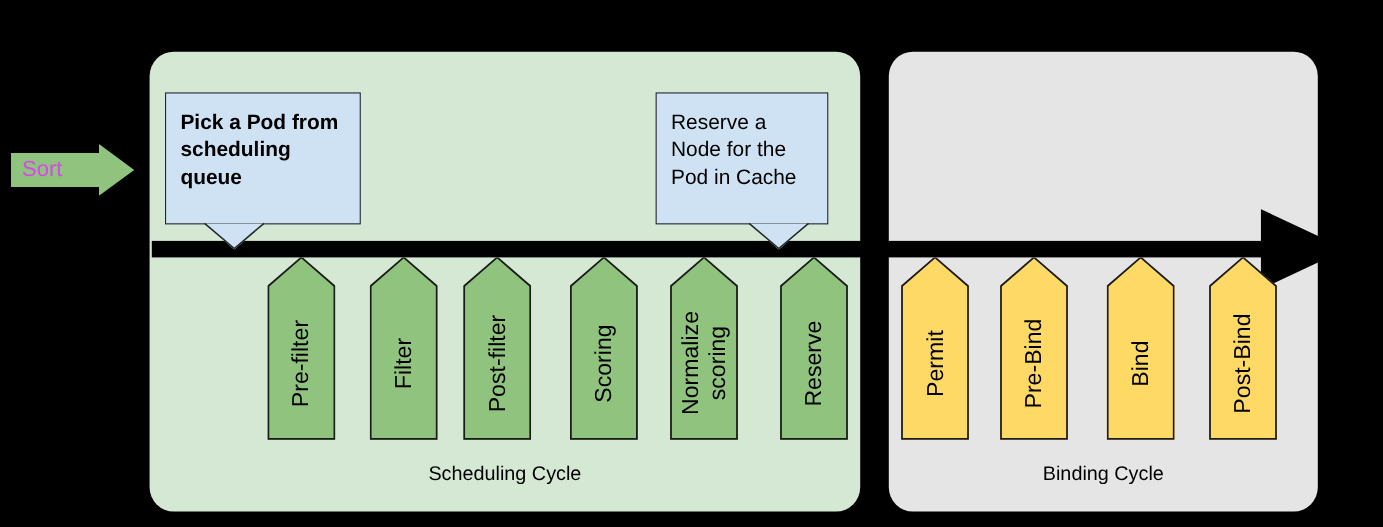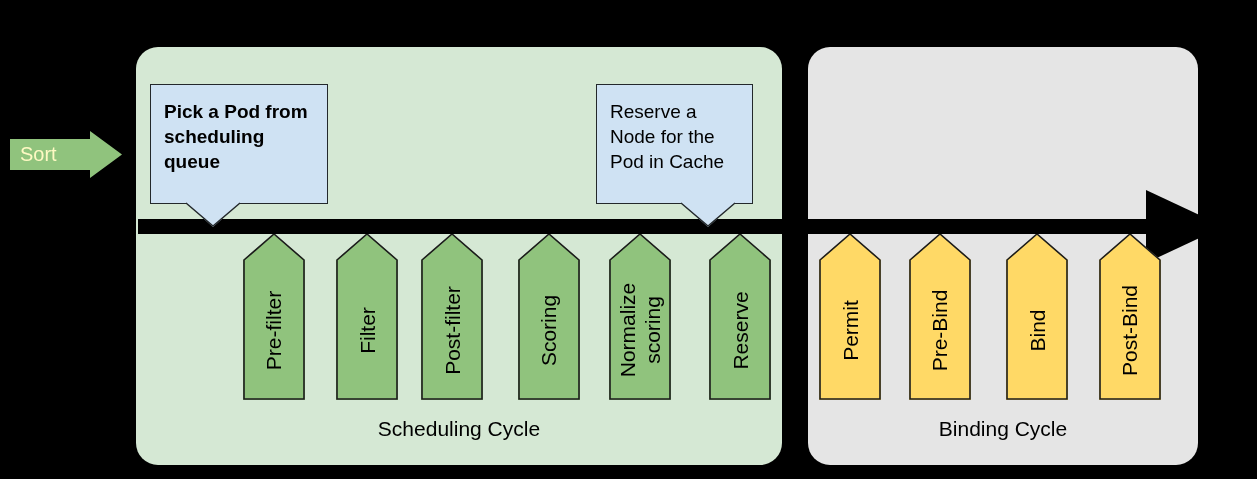--- a/index.html
+++ b/index.html
@@ -38,21 +38,21 @@
     clip-path: polygon(0 8px, 80px 8px, 80px 0, 112px 23.5px, 80px 47px, 80px 39px, 0 39px);
   }
   .sort-arrow .label {
     position: absolute;
     left: 10px;
     top: 0;
     height: 47px;
     display: flex;
     align-items: center;
     font-size: 20px;
-    color: #fef9c3;
+    color: #d946ef;
     white-space: nowrap;
   }
 
   
   .cycle {
     position: absolute;
     border-radius: 22px;
   }
   .cycle-scheduling {
     left: 136px;
@@ -67,21 +67,21 @@
     width: 390px;
     height: 418px;
     background: #e5e5e5;
   }
   .cycle-title {
     position: absolute;
     left: 0;
     right: 0;
     bottom: 24px;
     text-align: center;
-    font-size: 21px;
+    font-size: 18px;
     color: #000000;
   }
 
   
   .pipeline-bar {
     position: absolute;
     left: 138px;
     top: 219px;
     width: 1026px;
     height: 15px;

